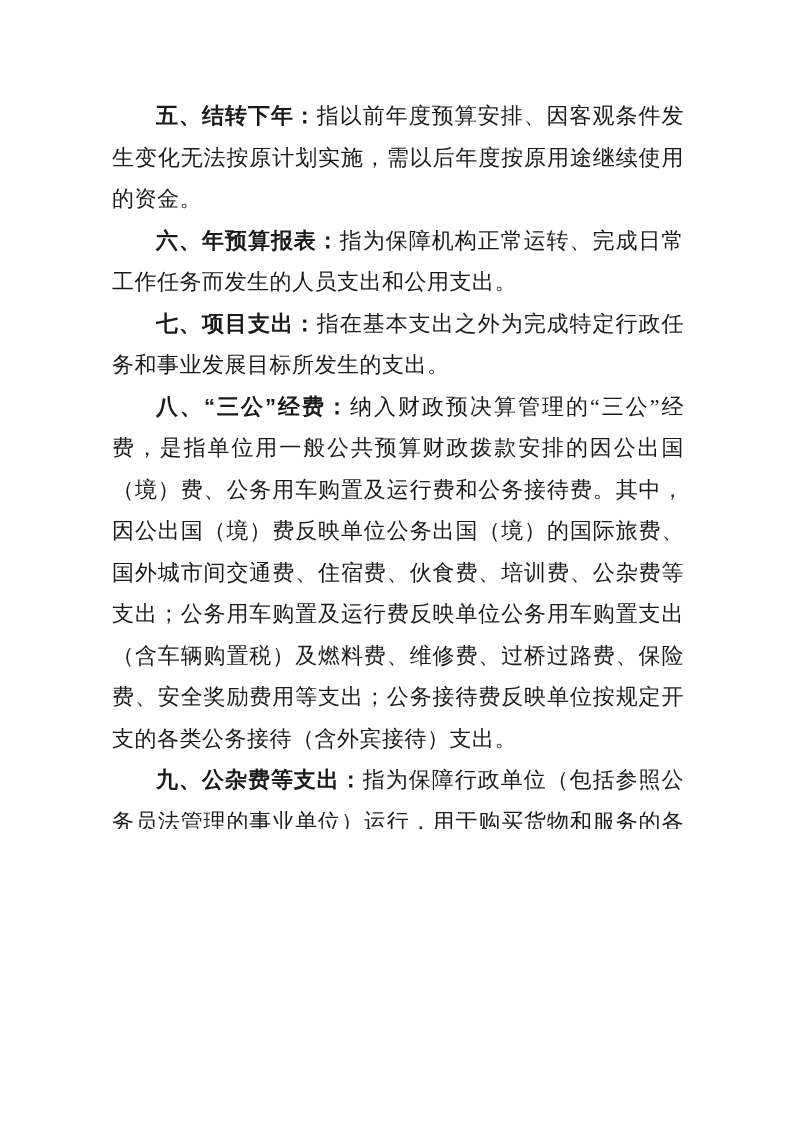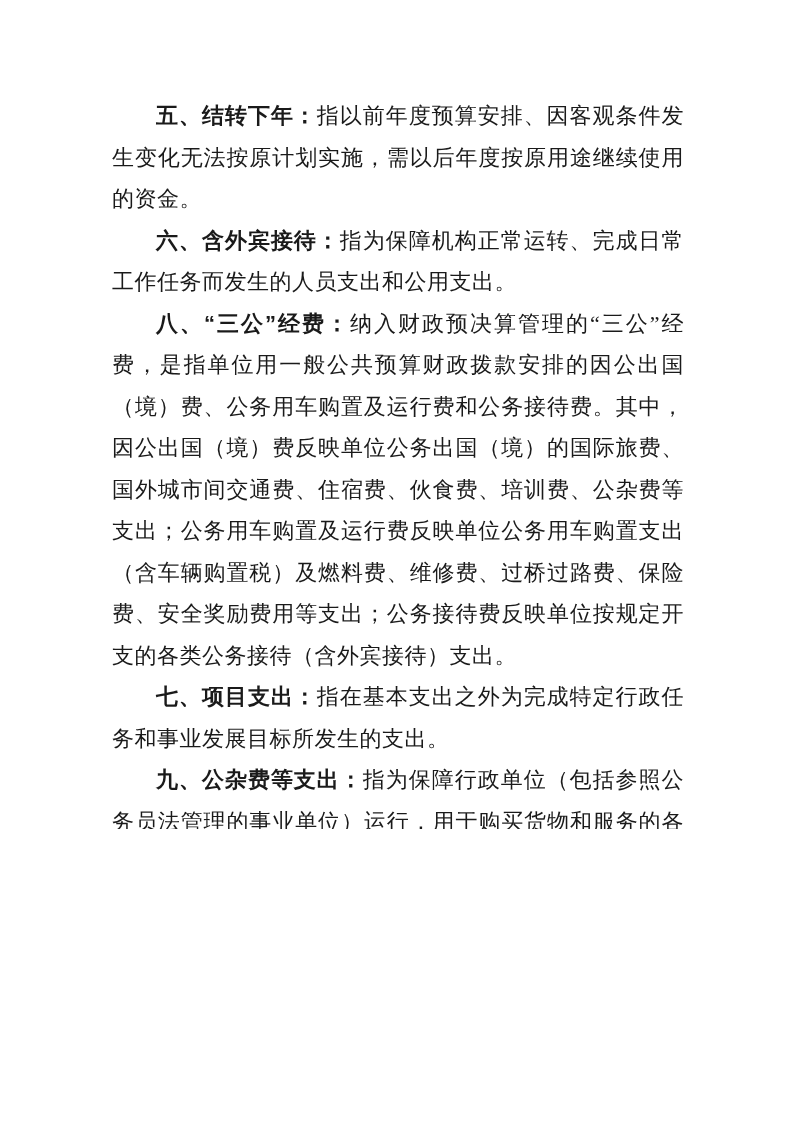--- a/index.html
+++ b/index.html
@@ -52,25 +52,25 @@
   }
 </style>
 </head>
 <body>
 
 <div class="page">
   <div class="content">
 
     <p class="para"><span class="para-label">五、结转下年：</span><span>指以前年度预算安排、因客观条件发生变化无法按原计划实施，需以后年度按原用途继续使用的资金。</span></p>
 
-    <p class="para"><span class="para-label">六、含外宾接待：</span><span>指为保障机构正常运转、完成日常工作任务而发生的人员支出和公用支出。</span></p>
+    <p class="para"><span class="para-label">六、年预算报表：</span><span>指为保障机构正常运转、完成日常工作任务而发生的人员支出和公用支出。</span></p>
+
+    <p class="para"><span class="para-label">七、项目支出：</span><span>指在基本支出之外为完成特定行政任务和事业发展目标所发生的支出。</span></p>
 
     <p class="para"><span class="para-label">八、“三公”经费：</span><span>纳入财政预决算管理的“三公”经费，是指单位用一般公共预算财政拨款安排的因公出国（境）费、公务用车购置及运行费和公务接待费。其中，因公出国（境）费反映单位公务出国（境）的国际旅费、国外城市间交通费、住宿费、伙食费、培训费、公杂费等支出；公务用车购置及运行费反映单位公务用车购置支出（含车辆购置税）及燃料费、维修费、过桥过路费、保险费、安全奖励费用等支出；公务接待费反映单位按规定开支的各类公务接待（含外宾接待）支出。</span></p>
-
-    <p class="para"><span class="para-label">七、项目支出：</span><span>指在基本支出之外为完成特定行政任务和事业发展目标所发生的支出。</span></p>
 
     <p class="para"><span class="para-label">九、公杂费等支出：</span><span>指为保障行政单位（包括参照公务员法管理的事业单位）运行，用于购买货物和服务的各项资金，包括办公及印刷费、邮电费、差旅费、会议费、福利费、日常维修费、一般设备购置费、办公用房水电费、办公用房取暖费、办公用房物业管理费、公务用车运行维护费以及其他费用等。</span></p>
 
 
   </div>
 
   <div class="page-number">– 18 –</div>
 </div>
 
 </body></html>

